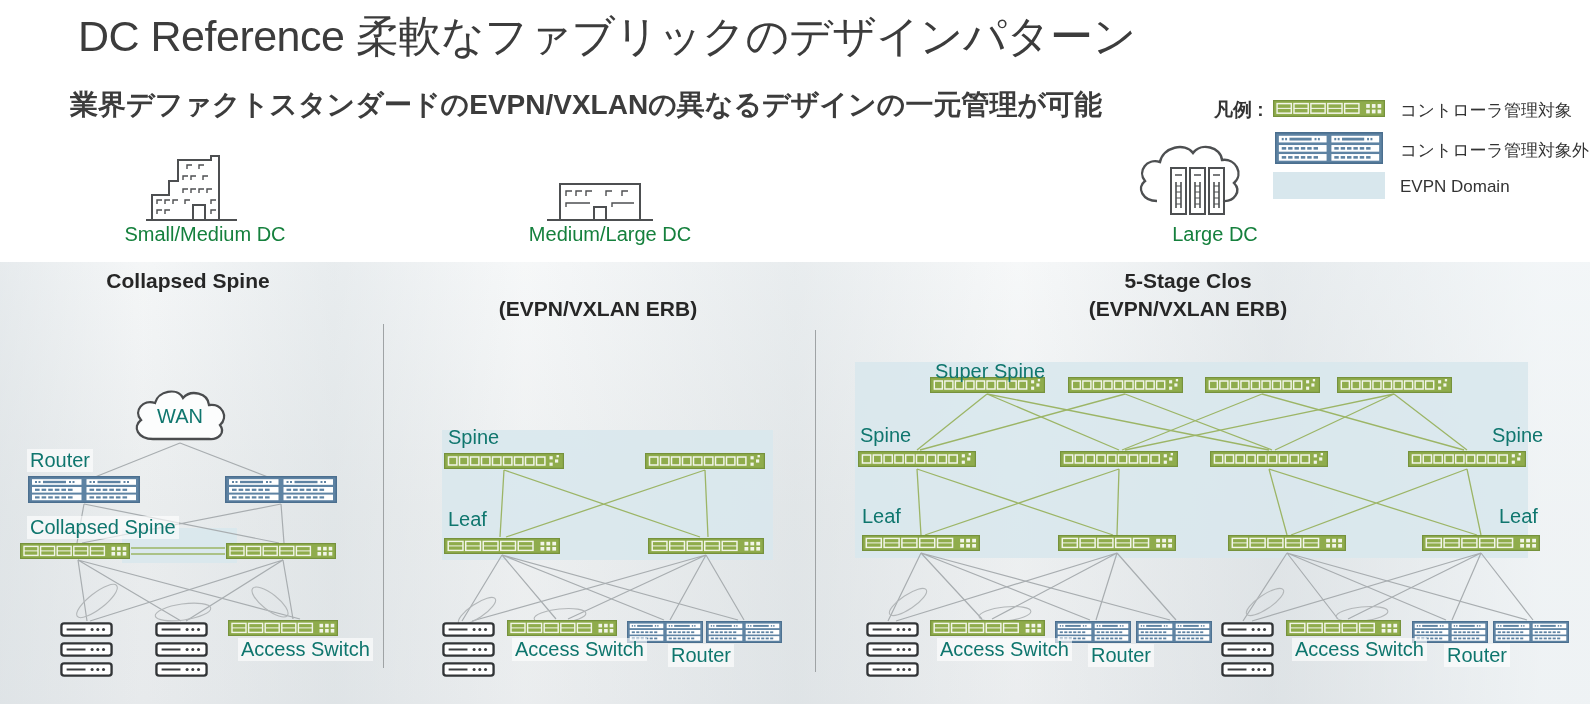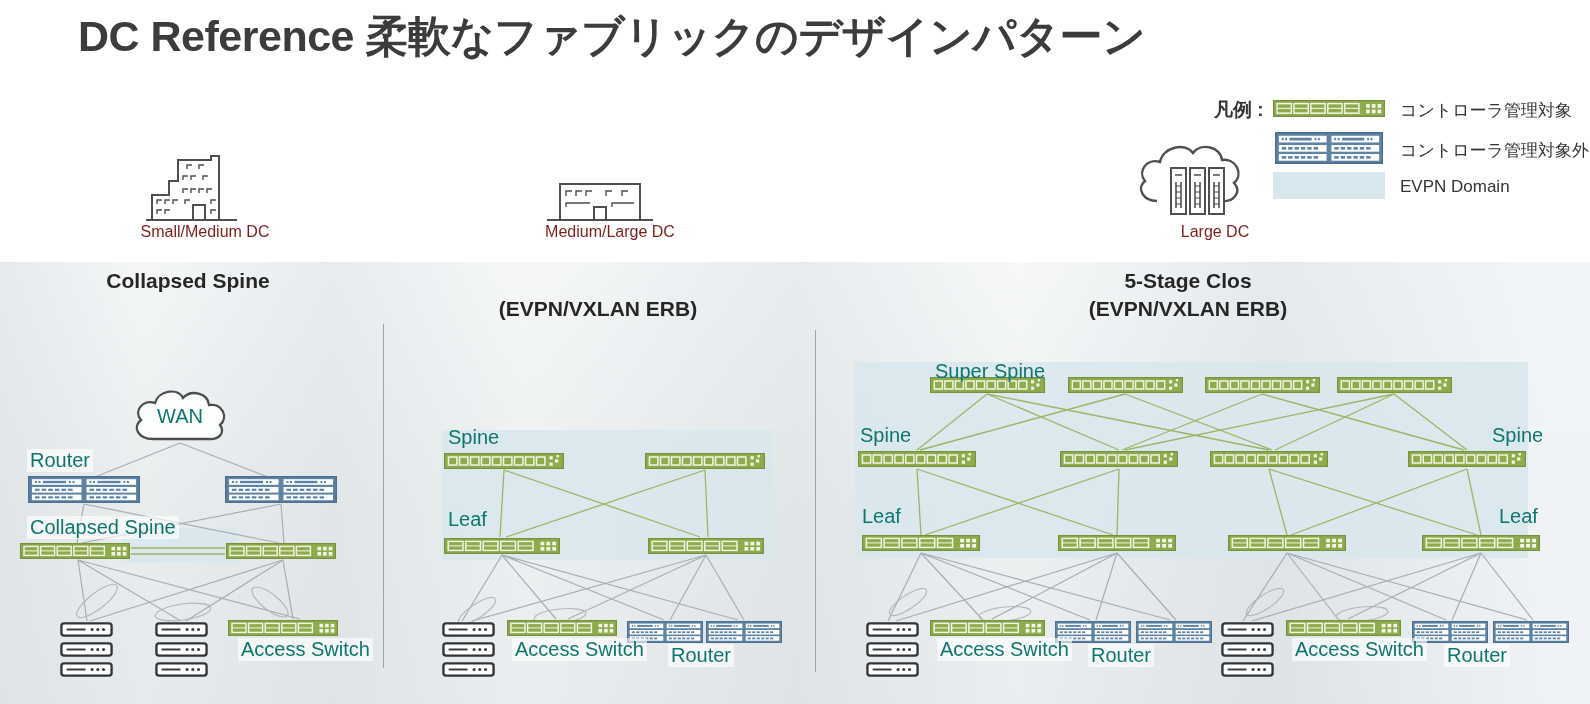--- a/index.html
+++ b/index.html
@@ -1,27 +1,27 @@
 <!DOCTYPE html>
 <html><head>
 <meta charset="utf-8">
 <style>
   html,body{margin:0;padding:0;background:#ffffff;}
   .canvas{position:relative;width:1590px;height:704px;overflow:hidden;
           font-family:"Liberation Sans","DejaVu Sans",sans-serif;background:#ffffff;}
   .abs{position:absolute;}
   
-  .title{left:78px;top:8px;font-size:43px;font-weight:bold;color:#3c3c3c;white-space:nowrap;letter-spacing:-0.5px;}
+  .title{left:78px;top:8px;font-size:43px;font-weight:normal;color:#3c3c3c;white-space:nowrap;letter-spacing:-0.5px;}
   .subtitle{left:70px;top:86px;font-size:28px;font-weight:bold;color:#3c3c3c;white-space:nowrap;}
   
   .legend-heading{left:1214px;top:97px;font-size:19px;color:#333;font-weight:bold;white-space:nowrap;}
   .legend-label{font-size:17px;color:#333;white-space:nowrap;}
   .evpn-swatch{background:#d8e7ed;}
   
-  .dc-label{font-size:16px;color:#7f1d1d;text-align:center;white-space:nowrap;}
+  .dc-label{font-size:20px;color:#15803d;text-align:center;white-space:nowrap;}
   
   .band{left:0;top:262px;width:1590px;height:442px;
     background:
       linear-gradient(90deg, rgba(214,221,225,0.45) 0%, rgba(255,255,255,0.05) 9%,
         rgba(210,218,222,0.35) 21%, rgba(255,255,255,0.18) 33%,
         rgba(208,216,220,0.32) 50%, rgba(255,255,255,0.2) 64%,
         rgba(206,214,219,0.35) 80%, rgba(242,246,248,0.7) 97%),
       linear-gradient(180deg,#f4f6f7,#e9eced 55%,#e6e9eb);}
   .divider{width:1px;background:#9fa3a5;}
   .col-title{font-size:21px;font-weight:bold;color:#262626;text-align:center;white-space:nowrap;}
@@ -30,20 +30,21 @@
   .wires{left:0;top:0;pointer-events:none;}
   .dev{line-height:0;}
   .z1{z-index:1}.z2{z-index:2}.z3{z-index:3}.z4{z-index:4}
 </style>
 </head>
 <body>
 
 <div class="canvas">
 
   <div class="abs title">DC Reference 柔軟なファブリックのデザインパターン</div>
+  <div class="abs subtitle">業界デファクトスタンダードのEVPN/VXLANの異なるデザインの一元管理が可能</div>
 
   <div class="abs legend-heading">凡例 :</div>
   <div class="abs dev" style="left:1273px;top:100px;width:112px;height:17px"><svg width="112" height="17" viewBox="0 0 110 16" preserveAspectRatio="none">
         <rect x="0.6" y="0.6" width="108.8" height="14.8" fill="#8fac4c" stroke="#76923c" stroke-width="1.2"></rect>
         <rect x="4" y="3.4" width="14" height="9" fill="none" stroke="#f2f5e9" stroke-width="1.4"></rect>
         <line x1="4" y1="7.9" x2="18" y2="7.9" stroke="#f2f5e9" stroke-width="1"></line>
         <rect x="20.6" y="3.4" width="14" height="9" fill="none" stroke="#f2f5e9" stroke-width="1.4"></rect>
         <line x1="20.6" y1="7.9" x2="34.6" y2="7.9" stroke="#f2f5e9" stroke-width="1"></line>
         <rect x="37.2" y="3.4" width="14" height="9" fill="none" stroke="#f2f5e9" stroke-width="1.4"></rect>
         <line x1="37.2" y1="7.9" x2="51.2" y2="7.9" stroke="#f2f5e9" stroke-width="1"></line>

